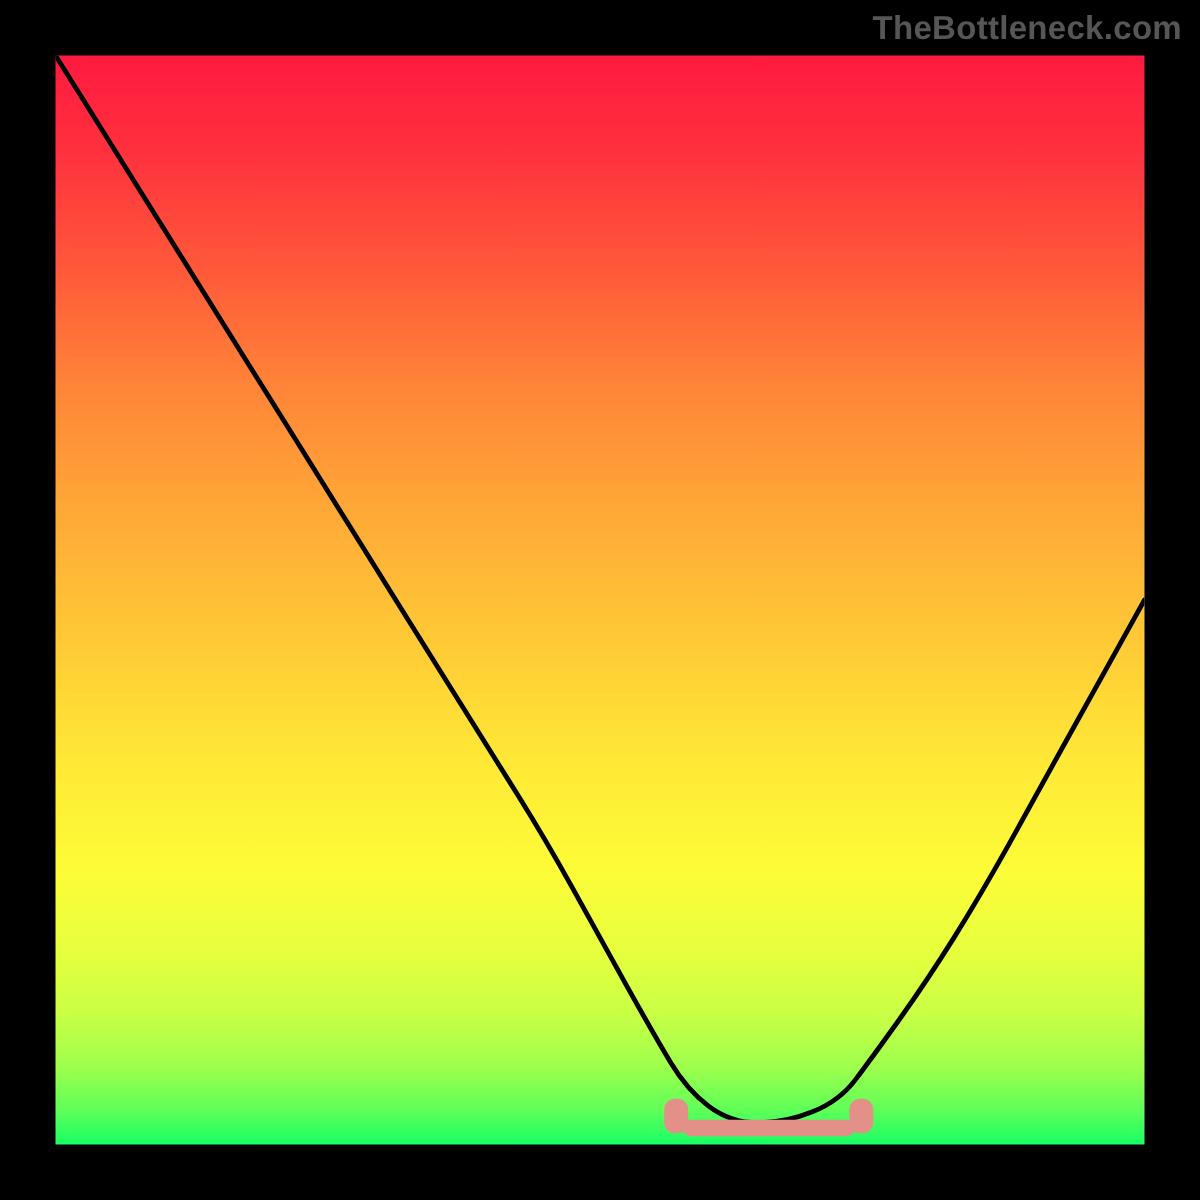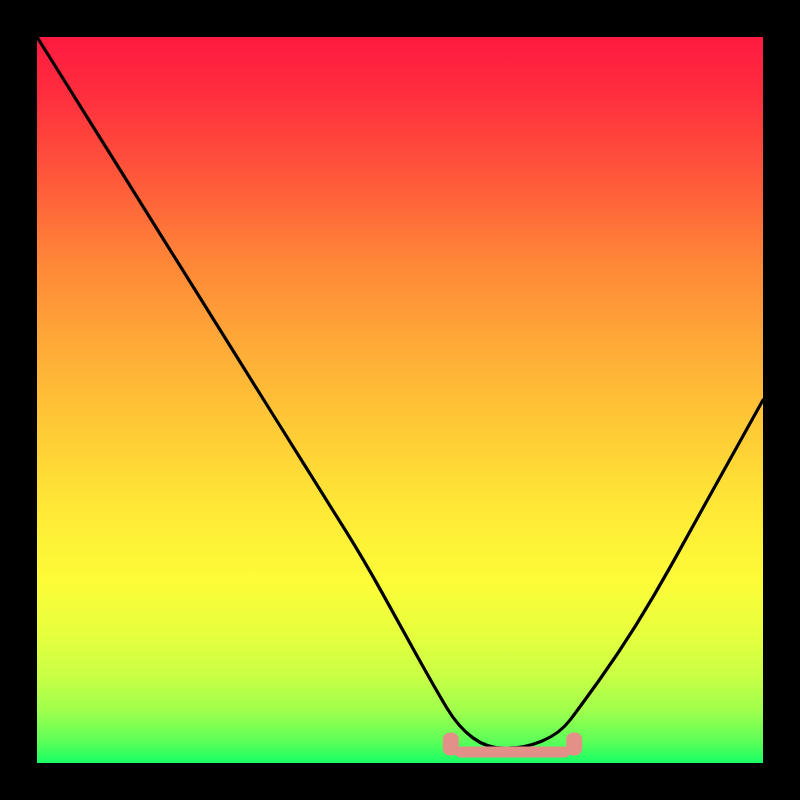--- a/index.html
+++ b/index.html
@@ -64,20 +64,21 @@
     width: 726px;
     height: 726px;
     z-index: 10;
   }
 </style>
 </head>
 <body>
 
 <div class="container">
 
+  <div class="watermark">TheBottleneck.com</div>
 
   <div class="plot-frame">
 
     <div class="gradient-bg"></div>
 
     <svg class="curve" viewBox="0 0 726 726" preserveAspectRatio="none">
       <path id="curve-path" d="M 0.0 0.0 Q 0.0 0.0 18.2 29.0 Q 36.3 58.1 54.5 87.1 Q 72.6 116.2 90.8 145.2 Q 108.9 174.2 127.1 203.3 Q 145.2 232.3 163.4 261.4 Q 181.5 290.4 199.6 319.4 Q 217.8 348.5 235.9 377.5 Q 254.1 406.6 272.3 435.6 Q 290.4 464.6 308.6 493.7 Q 326.7 522.7 344.9 555.4 Q 363.0 588.1 381.1 620.7 Q 399.3 653.4 410.2 671.5 Q 421.1 689.7 435.6 700.6 Q 450.1 711.5 468.3 711.5 Q 486.4 711.5 504.6 704.2 Q 522.7 697.0 533.6 682.4 Q 544.5 667.9 562.7 642.5 Q 580.8 617.1 599.0 588.1 Q 617.1 559.0 635.3 526.4 Q 653.4 493.7 671.5 461.0 Q 689.7 428.3 707.8 395.7 T 726.0 363.0" fill="none" stroke="#000000" stroke-width="3.2" stroke-linecap="round" stroke-linejoin="round"></path>
 
       <rect id="zone-left" rx="7" ry="7" fill="#e29088" x="405.8" y="695.5" width="16" height="23"></rect>
       <rect id="zone-mid" rx="6" ry="6" fill="#e29088" x="417.8" y="709.5" width="115.4" height="11"></rect>

